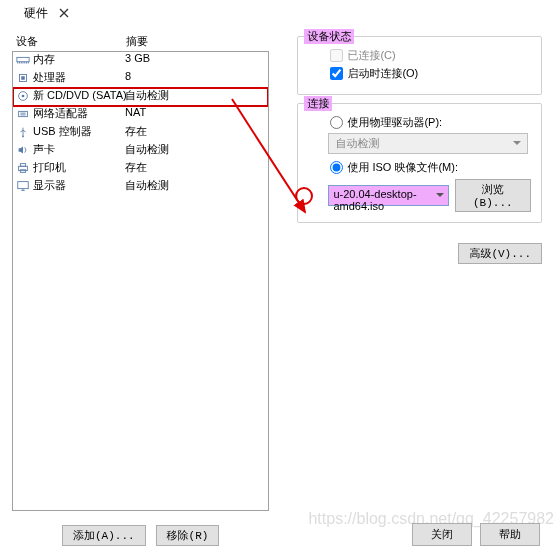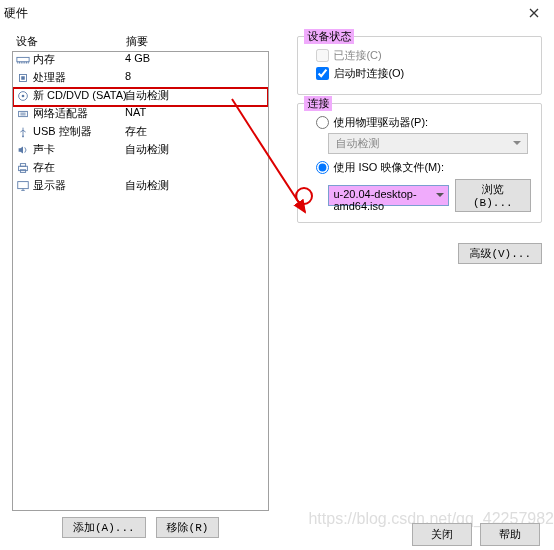--- a/index.html
+++ b/index.html
@@ -1,37 +1,37 @@
 <!DOCTYPE html>
 <html><head>
 <meta charset="utf-8">
 <style>
 *{box-sizing:border-box;margin:0;padding:0}
 body{font-family:"Microsoft YaHei","Segoe UI",sans-serif;font-size:12px;background:#fff;color:#000;width:554px;height:550px;position:relative;overflow:hidden}
-.titlebar{display:flex;justify-content:space-between;align-items:center;padding:4px 4px;height:26px}
+.titlebar{display:flex;justify-content:flex-start;align-items:center;padding:4px 24px;height:26px}
 .title{font-size:12px}
 .close{width:32px;height:24px;display:flex;align-items:center;justify-content:center;cursor:pointer}
 .close svg{width:10px;height:10px}
 .content{display:flex;padding:8px 12px;gap:28px}
 .left{width:262px}
 .right{flex:1;padding-top:2px;position:relative}
 .cols{display:flex;padding:0 4px 2px}
 .col1{width:110px;font-size:11px}
 .col2{font-size:11px}
 .list{border:1px solid #a0a0a0;height:460px;background:#fff;overflow:hidden}
 .row{display:flex;align-items:flex-start;height:18px;padding:0 2px}
 .row.sel{outline:2px solid #d00000;outline-offset:-1px}
 .ric{width:16px;height:16px;display:flex;align-items:center;justify-content:center;margin-right:2px}
 .rlab{width:92px;font-size:11px;white-space:nowrap}
 .rsum{font-size:11px}
-.lbtns{display:flex;justify-content:center;gap:10px;margin-top:6px}
+.lbtns{display:flex;justify-content:center;gap:10px;margin-top:14px}
 .btn{border:1px solid #adadad;background:#e1e1e1;padding:2px 10px;font-size:11px;cursor:pointer;font-family:Liberation Mono, monospace}
 .grp{border:1px solid #d0d0d0;border-radius:2px;margin-bottom:8px;padding:8px 10px 10px;position:relative}
 .grpt{position:absolute;top:-8px;left:6px;background:#f0abfc;padding:0 3px;font-size:11px}
-.cbrow,.rbrow{display:flex;font-size:11px;margin:3px 0 3px 8px;gap:4px}
+.cbrow,.rbrow{display:flex;font-size:11px;margin:3px 0 3px 22px;gap:4px}
 .cbrow input,.rbrow input{margin:0}
 .cbrow .dis{color:#888}
 .selbox{border:1px solid #c0c0c0;background:#efefef;color:#888;padding:2px 18px 2px 6px;font-size:11px;margin:2px 0 6px 20px;position:relative;width:200px}
 .selbox::after{content:"";position:absolute;right:6px;top:7px;border-left:4px solid transparent;border-right:4px solid transparent;border-top:4px solid #888}
 .isorow{display:flex;gap:6px;margin:4px 0 0 20px;align-items:center}
 .isoin{border:1px solid #7a9fd0;padding:2px 4px;font-size:11px;width:135px;height:21px;position:relative;background:#f0abfc}
 .isoin::after{content:"";position:absolute;right:4px;top:7px;border-left:4px solid transparent;border-right:4px solid transparent;border-top:4px solid #555}
 .advrow{display:flex;justify-content:flex-end;margin-top:20px}
 .footer{position:absolute;bottom:4px;right:14px;display:flex;gap:8px}
 .footer .btn{padding:3px 18px}
@@ -60,21 +60,21 @@
     </div>
     <div class="list" id="dev-list">
         <div class="row">
           <span class="ric">
             <svg class="mini" viewBox="0 0 16 12">
               <rect x="1" y="3" width="14" height="5" fill="none" stroke="#5a7aa8"></rect>
               <path d="M2 8v2M4 8v2M6 8v2M8 8v2M10 8v2M12 8v2M14 8v2" stroke="#5a7aa8"></path>
             </svg>
           </span>
           <span class="rlab">内存</span>
-          <span class="rsum">4 GB</span>
+          <span class="rsum">3 GB</span>
         </div>
         <div class="row">
           <span class="ric">
             <svg class="mini" viewBox="0 0 16 12">
               <rect x="4" y="2" width="8" height="8" fill="none" stroke="#5a7aa8"></rect>
               <rect x="6" y="4" width="4" height="4" fill="#5a7aa8"></rect>
             </svg>
           </span>
           <span class="rlab">处理器</span>
           <span class="rsum">8</span>
@@ -120,20 +120,21 @@
           <span class="rsum">自动检测</span>
         </div>
         <div class="row">
           <span class="ric">
             <svg class="mini" viewBox="0 0 16 12">
               <rect x="3" y="4" width="10" height="5" fill="none" stroke="#5a7aa8"></rect>
               <rect x="5" y="1" width="6" height="3" fill="none" stroke="#5a7aa8"></rect>
               <rect x="5" y="8" width="6" height="3" fill="none" stroke="#5a7aa8"></rect>
             </svg>
           </span>
+          <span class="rlab">打印机</span>
           <span class="rsum">存在</span>
         </div>
         <div class="row">
           <span class="ric">
             <svg class="mini" viewBox="0 0 16 12">
               <rect x="2" y="1" width="12" height="8" fill="none" stroke="#5a7aa8"></rect>
               <path d="M6 11h4M8 9v2" stroke="#5a7aa8"></path>
             </svg>
           </span>
           <span class="rlab">显示器</span>

